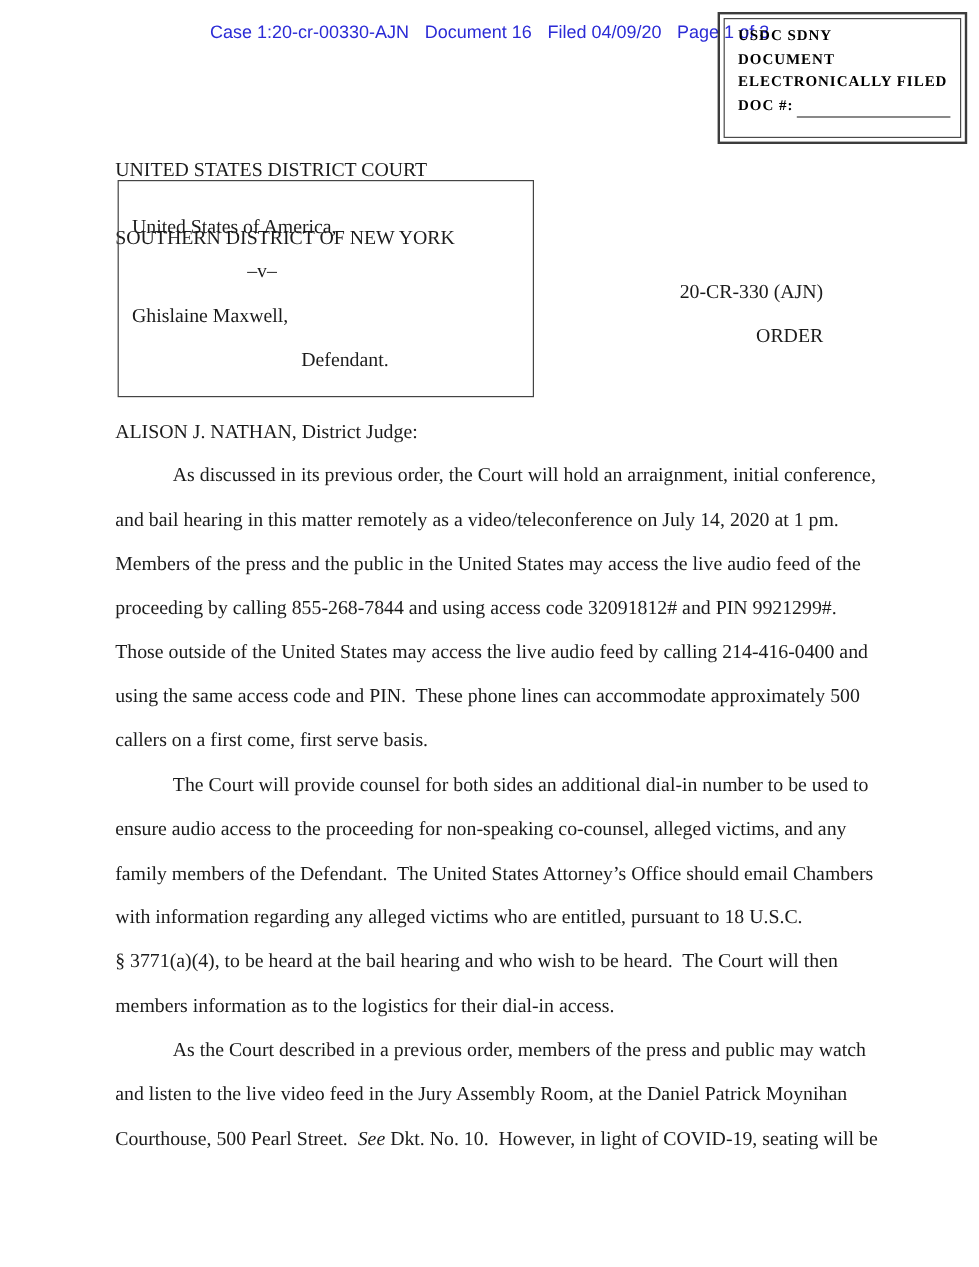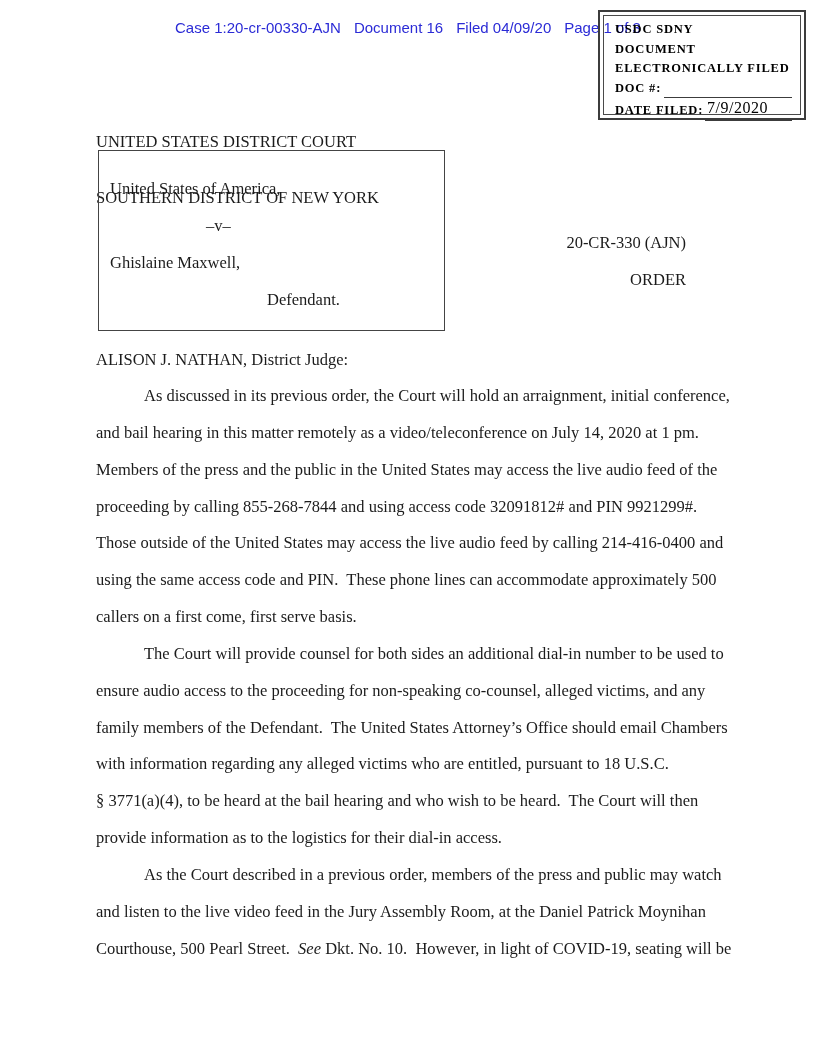--- a/index.html
+++ b/index.html
@@ -84,21 +84,21 @@
     top: 150px;
     width: 347px;
     height: 181px;
     border: 1px solid #444444;
     box-sizing: border-box;
   }
   .caption-line { position: absolute; font-size: 16.5px; white-space: pre; }
   .caption-party1 { left: 11px;  top: 28px; }
   .caption-versus { left: 107px; top: 65px; }
   .caption-party2 { left: 11px;  top: 102px; }
-  .caption-role   { left: 168px; top: 139px; }
+  .caption-role   { left: 152px; top: 139px; }
 
   
   .case-info {
     position: absolute;
     left: 486px;
     top: 233px;
     width: 200px;
     text-align: right;
     font-size: 16.5px;
     line-height: 20px;
@@ -141,24 +141,20 @@
 
   <div class="stamp">
     <div class="stamp-inner">
       <div class="stamp-line">USDC SDNY</div>
       <div class="stamp-line">DOCUMENT</div>
       <div class="stamp-line">ELECTRONICALLY FILED</div>
       <div class="stamp-row">
         <span>DOC #:</span>
         <span class="stamp-fill"></span>
       </div>
-      <div class="stamp-row">
-        <span>DATE FILED:</span>
-        <span class="stamp-date-wrap"><span class="stamp-date">7/9/2020</span></span>
-      </div>
     </div>
   </div>
 
   <div class="court-heading">
     <div>UNITED STATES DISTRICT COURT</div>
     <div>SOUTHERN DISTRICT OF NEW YORK</div>
   </div>
 
   <div class="caption-box">
     <div class="caption-line caption-party1">United States of America,</div>
@@ -180,19 +176,19 @@
       <div class="doc-line"><span>Members of the press and the public in the United States may access the live audio feed of the</span></div>
       <div class="doc-line"><span>proceeding by calling 855-268-7844 and using access code 32091812# and PIN 9921299#.</span></div>
       <div class="doc-line"><span>Those outside of the United States may access the live audio feed by calling 214-416-0400 and</span></div>
       <div class="doc-line"><span>using the same access code and PIN.  These phone lines can accommodate approximately 500</span></div>
       <div class="doc-line"><span>callers on a first come, first serve basis.</span></div>
       <div class="doc-line indent"><span>The Court will provide counsel for both sides an additional dial-in number to be used to</span></div>
       <div class="doc-line"><span>ensure audio access to the proceeding for non-speaking co-counsel, alleged victims, and any</span></div>
       <div class="doc-line"><span>family members of the Defendant.  The United States Attorney’s Office should email Chambers</span></div>
       <div class="doc-line"><span>with information regarding any alleged victims who are entitled, pursuant to 18 U.S.C.</span></div>
       <div class="doc-line"><span>§ 3771(a)(4), to be heard at the bail hearing and who wish to be heard.  The Court will then</span></div>
-      <div class="doc-line"><span>provide information as to the logistics for their dial-in access.</span></div>
+      <div class="doc-line"><span>members information as to the logistics for their dial-in access.</span></div>
       <div class="doc-line indent"><span>As the Court described in a previous order, members of the press and public may watch</span></div>
       <div class="doc-line"><span>and listen to the live video feed in the Jury Assembly Room, at the Daniel Patrick Moynihan</span></div>
       <div class="doc-line"><span>Courthouse, 500 Pearl Street.  </span><span class="italic">See</span><span> Dkt. No. 10.  However, in light of COVID-19, seating will be</span></div>
     </div>
 
 </div>
 
 </body></html>

